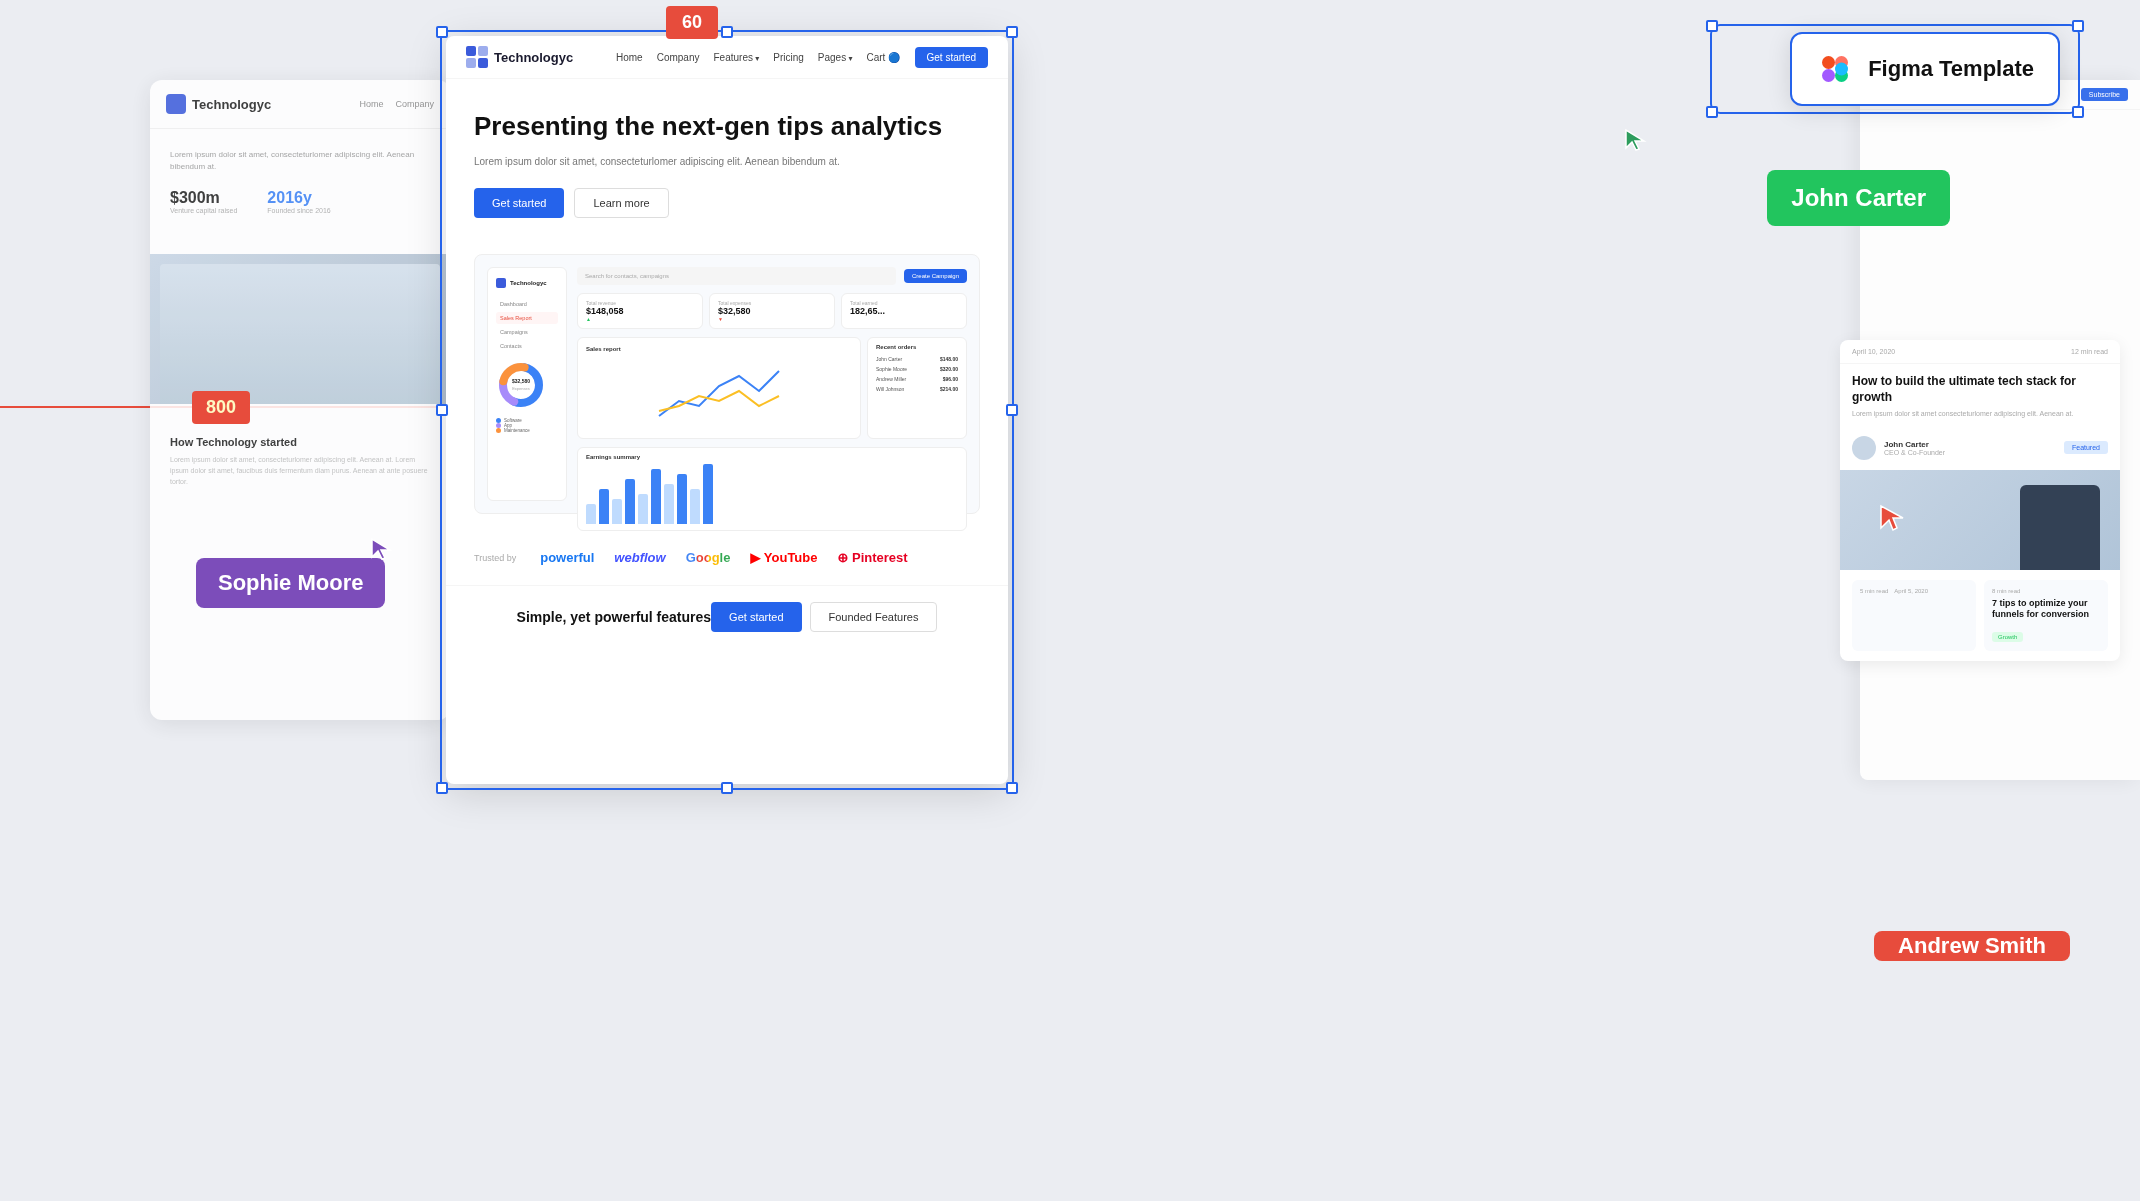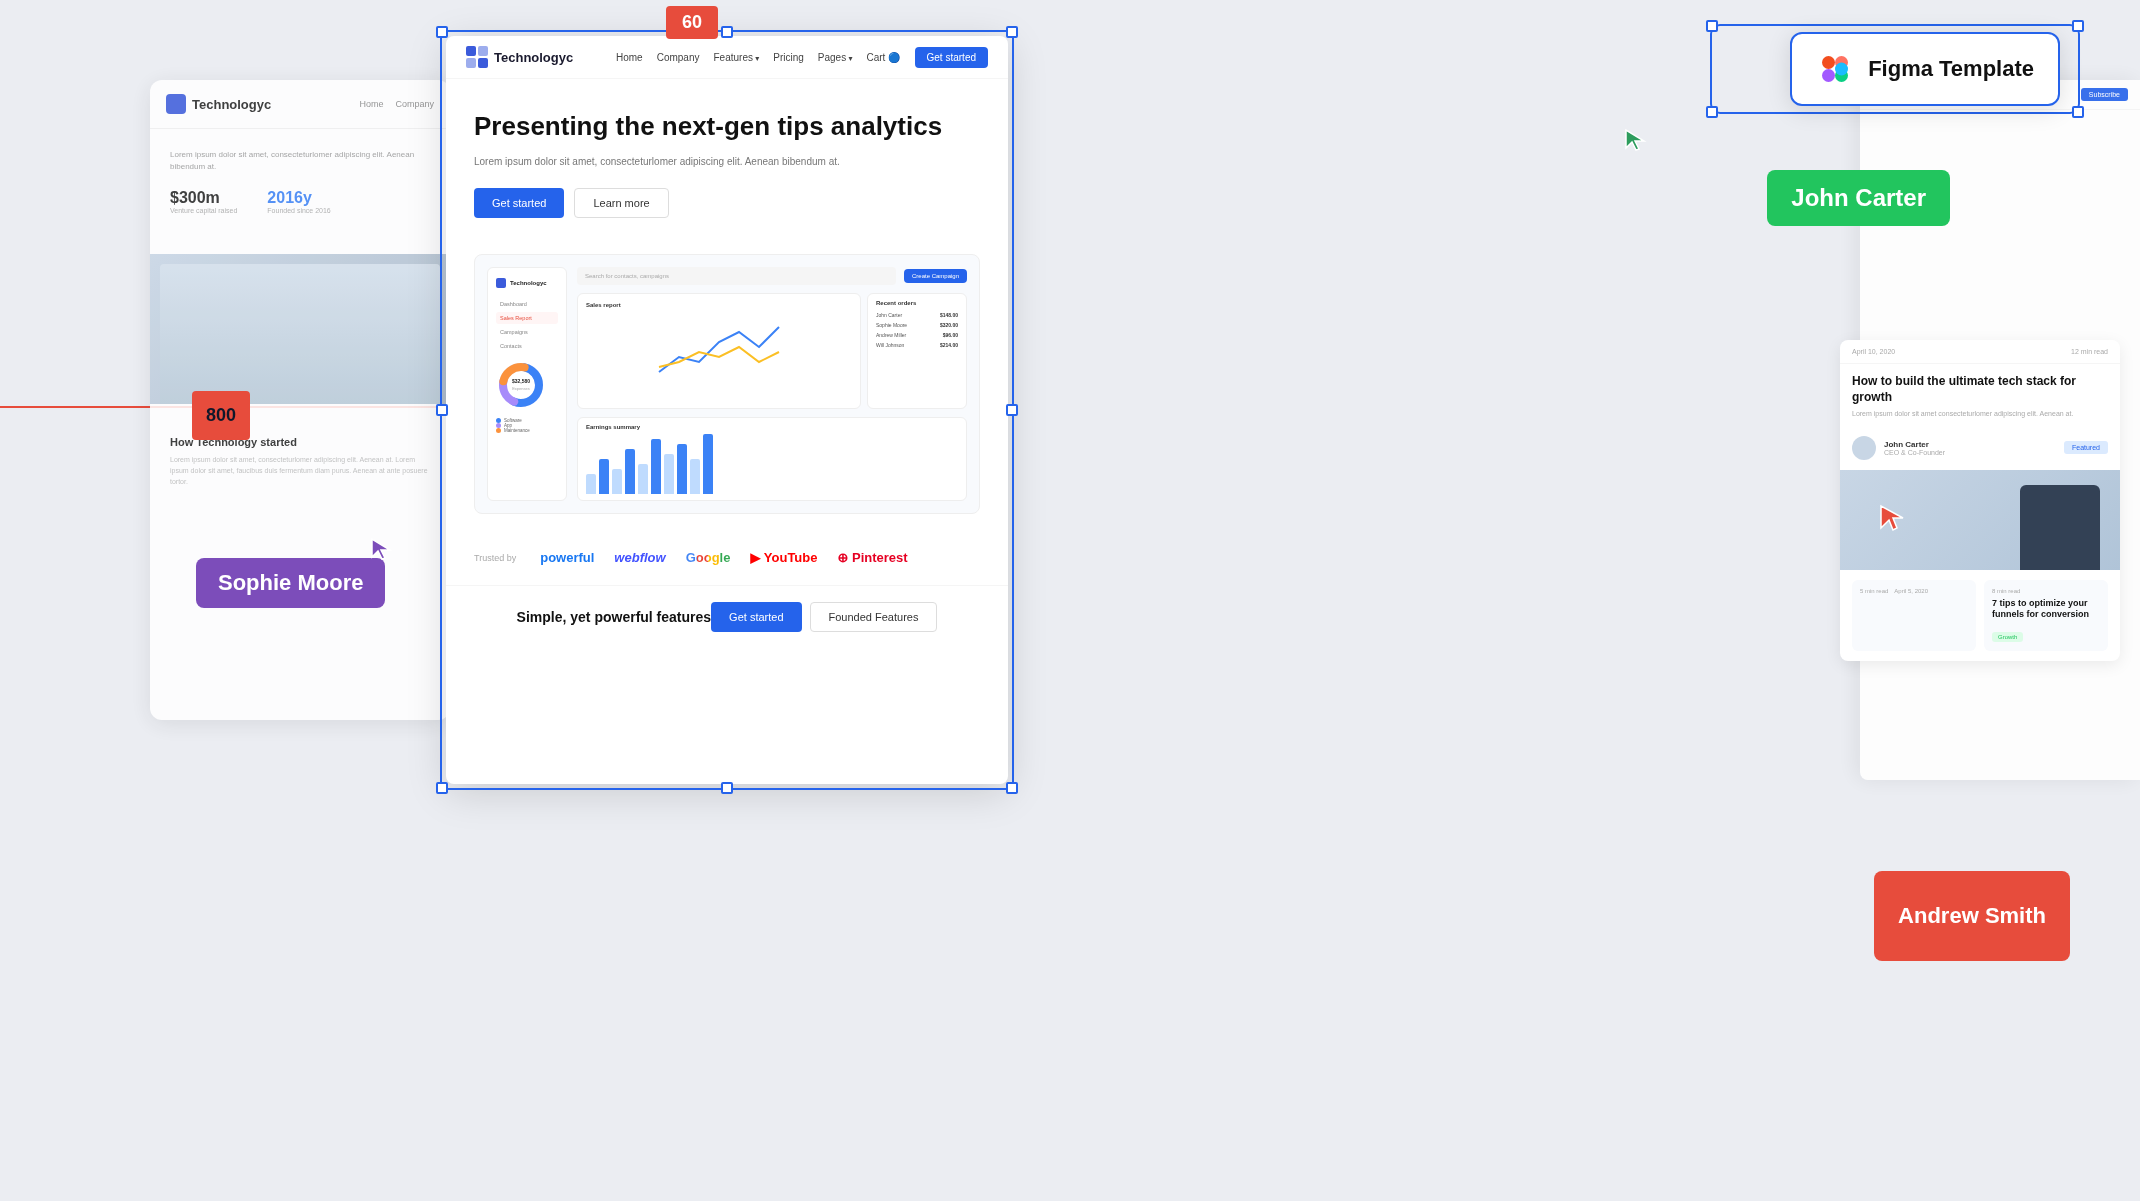--- a/index.html
+++ b/index.html
@@ -133,24 +133,24 @@
       height: 2px;
       background: #e74c3c;
     }
 
     
     .badge-800 {
       position: absolute;
       left: 192px;
       top: 391px;
       background: #e74c3c;
-      color: #0f172a;
+      color: #fef9c3;
       font-size: 18px;
       font-weight: 700;
-      padding: 14px 14px;
+      padding: 6px 14px;
       border-radius: 4px;
       z-index: 10;
     }
 
     
     .badge-sophie {
       position: absolute;
       left: 196px;
       top: 558px;
       background: #7c4dba;
@@ -764,21 +764,21 @@
 
     
     .badge-andrew {
       position: absolute;
       bottom: 240px;
       right: 70px;
       background: #e74c3c;
       color: #fff;
       font-size: 22px;
       font-weight: 700;
-      padding: 32px 24px;
+      padding: 2px 24px;
       border-radius: 8px;
       z-index: 20;
     }
 
     
     .donut-svg {
       width: 50px;
       height: 50px;
     }
     .donut-legend {
@@ -908,20 +908,36 @@
               <span>Maintenance</span>
             </div>
         </div>
       </div>
     </div>
 
     <div class="dash-main">
       <div class="dash-search-row">
         <div class="dash-search">Search for contacts, campaigns</div>
         <div class="dash-create-btn">Create Campaign</div>
+      </div>
+      <div class="dash-stats-row">
+        <div class="dash-stat-card">
+          <div class="dash-stat-label">Total revenue</div>
+          <div class="dash-stat-value">$148,058</div>
+          <div class="dash-stat-change">▲</div>
+        </div>
+        <div class="dash-stat-card">
+          <div class="dash-stat-label">Total expenses</div>
+          <div class="dash-stat-value">$32,580</div>
+          <div class="dash-stat-change down">▼</div>
+        </div>
+        <div class="dash-stat-card">
+          <div class="dash-stat-label">Total earned</div>
+          <div class="dash-stat-value">182,65...</div>
+        </div>
       </div>
       <div class="dash-content-row">
         <div class="dash-chart-area">
           <div class="dash-chart-title">Sales report</div>
           <svg class="dash-line-chart" viewBox="0 0 130 70">
             <polyline points="5,60 25,45 45,50 65,30 85,20 105,35 125,15" fill="none" stroke="#3b82f6" stroke-width="2"></polyline>
             <polyline points="5,55 25,50 45,40 65,45 85,35 105,50 125,40" fill="none" stroke="#fbbf24" stroke-width="2"></polyline>
           </svg>
         </div>
         <div class="dash-recent">

